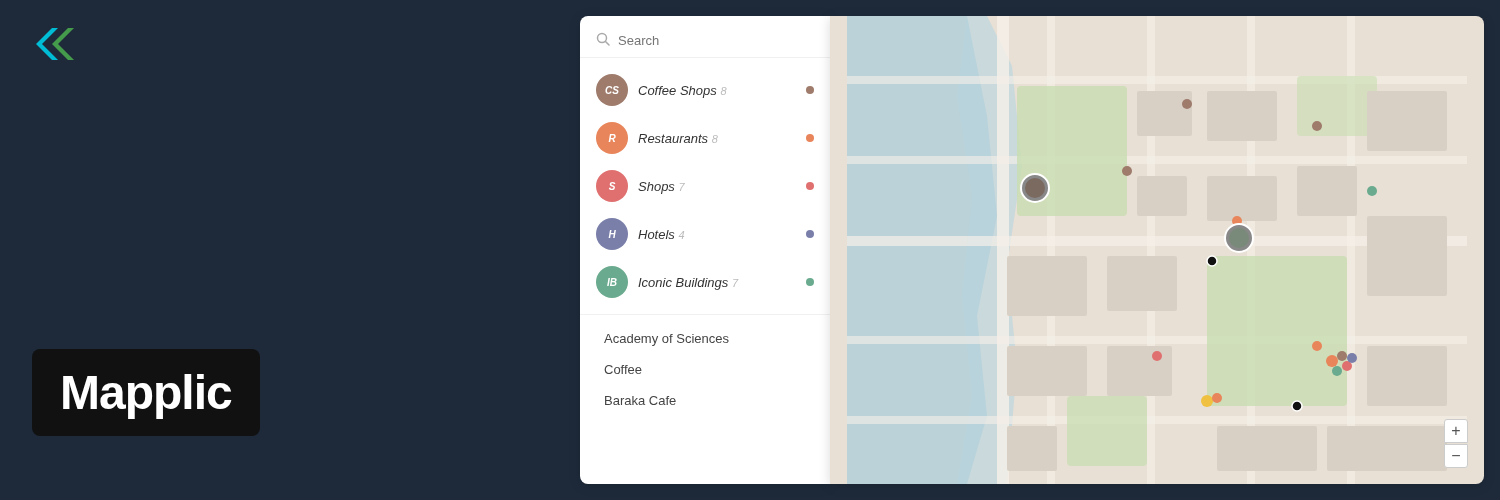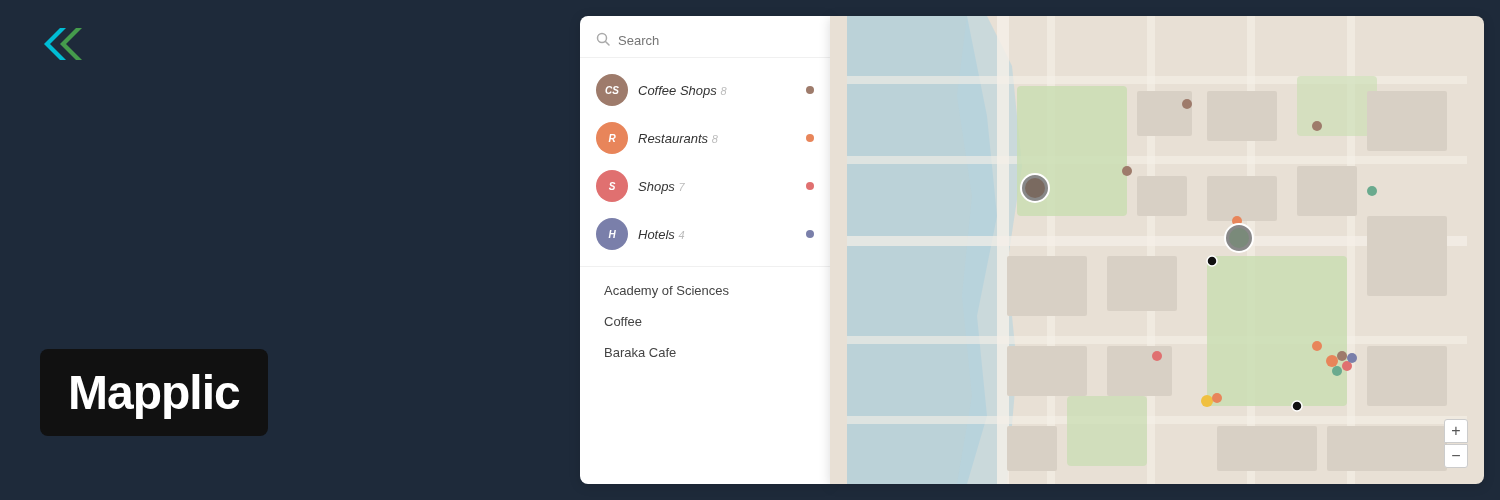--- a/index.html
+++ b/index.html
@@ -12,21 +12,21 @@
       align-items: stretch;
       overflow: hidden;
     }
 
     
     .left-panel {
       width: 580px;
       display: flex;
       flex-direction: column;
       align-items: flex-start;
-      padding: 24px 40px;
+      padding: 24px 32px;
       flex-shrink: 0;
     }
 
     .logo-area {
       display: flex;
       align-items: center;
       margin-bottom: auto;
     }
 
     .logo-icon {
@@ -242,20 +242,25 @@
         </div>
         <div class="category-item">
           <div class="category-badge" style="background: rgb(224, 112, 112);">S</div>
           <span class="category-label">Shops <span class="category-count" style="color:#bbb;font-size:11px;">7</span></span>
           <div class="category-dot" style="background: rgb(224, 112, 112);"></div>
         </div>
         <div class="category-item">
           <div class="category-badge" style="background: rgb(122, 127, 170);">H</div>
           <span class="category-label">Hotels <span class="category-count" style="color:#bbb;font-size:11px;">4</span></span>
           <div class="category-dot" style="background: rgb(122, 127, 170);"></div>
+        </div>
+        <div class="category-item">
+          <div class="category-badge" style="background: rgb(106, 170, 142);">IB</div>
+          <span class="category-label">Iconic Buildings <span class="category-count" style="color:#bbb;font-size:11px;">7</span></span>
+          <div class="category-dot" style="background: rgb(106, 170, 142);"></div>
         </div>
       </div>
 
     <div class="locations-list" id="locations-container">
         <div class="location-item">Academy of Sciences</div>
         <div class="location-item">Coffee</div>
         <div class="location-item">Baraka Cafe</div>
       </div>
   </div>
 

